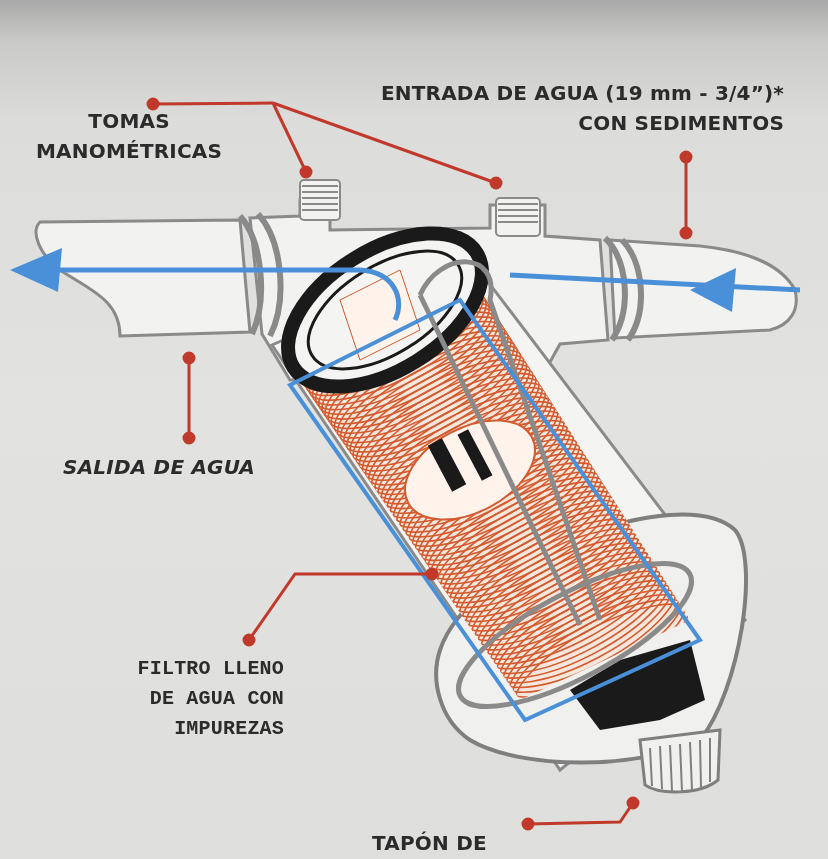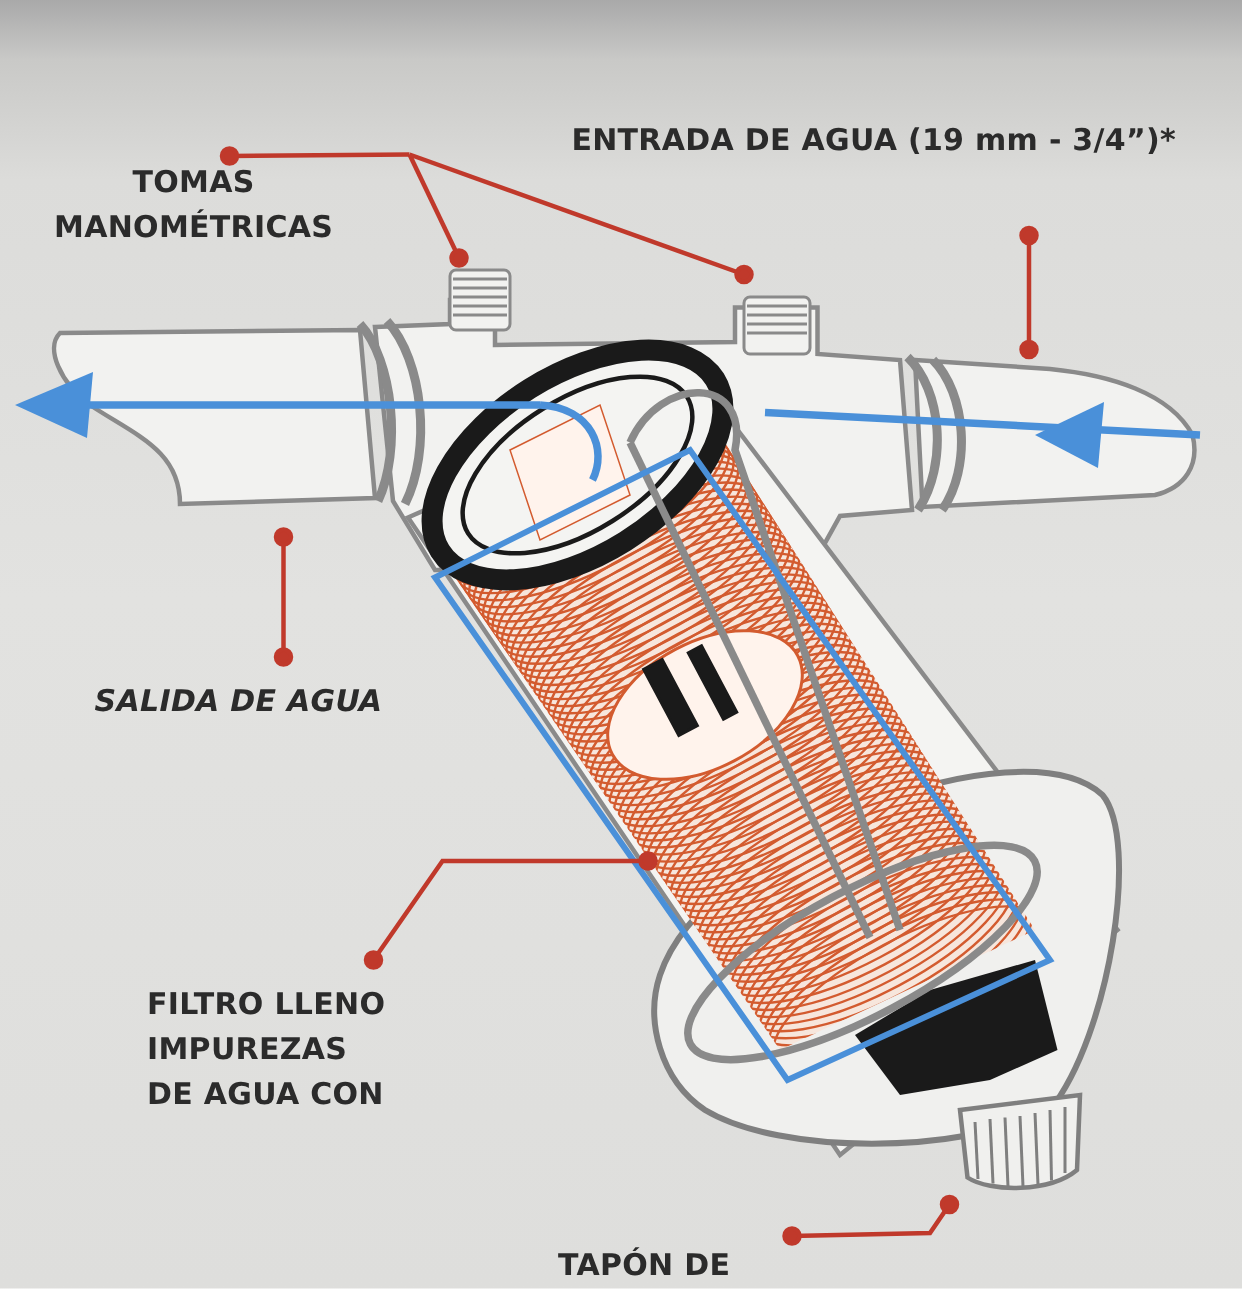--- a/index.html
+++ b/index.html
@@ -10,21 +10,21 @@
   }
   #diagram { position:absolute; left:0; top:0; width:828px; height:859px; }
   .label {
     position:absolute; color:#2b2b2b; font-weight:bold; font-size:20px;
     line-height:30px; letter-spacing:0.2px; white-space:nowrap;
   }
   .label span { display:block; }
   #lbl-tomas { left:36px; top:90px; text-align:center;margin-top:16px; }
   #lbl-entrada { right:44px; top:78px; text-align:right; }
   #lbl-salida { left:46px; top:452px; text-align:center; width:226px;font-style:italic; }
-  #lbl-filtro { left:98px; top:654px; text-align:left; width:186px; }
+  #lbl-filtro { left:98px; top:654px; text-align:right; width:186px;font-family:Liberation Mono, monospace; }
   #lbl-tapon { left:372px; top:828px; width:140px; }
 </style>
 </head>
 <body>
 
 <svg id="diagram" viewBox="0 0 828 859" xmlns="http://www.w3.org/2000/svg">
   <defs>
     <clipPath id="meshClip">
       <path d="M300,380 L480,290 L690,620 L520,700 Z"></path>
     </clipPath>
@@ -214,25 +214,26 @@
       <circle cx="633" cy="803" r="5"></circle>
   </g>
 </svg>
 
 <div class="label" id="lbl-tomas">
   <span>TOMAS</span>
   <span>MANOMÉTRICAS</span>
 </div>
 <div class="label" id="lbl-entrada">
   <span>ENTRADA DE AGUA (19 mm - 3/4”)*</span>
+  <span>CON SEDIMENTOS</span>
 </div>
 <div class="label" id="lbl-salida">
   <span>SALIDA DE AGUA</span>
 </div>
 <div class="label" id="lbl-filtro">
   <span>FILTRO LLENO</span>
+  <span>DE AGUA CON</span>
   <span>IMPUREZAS</span>
-  <span>DE AGUA CON</span>
 </div>
 <div class="label" id="lbl-tapon">
   <span>TAPÓN DE</span>
   <span>PURGA</span>
 </div>
 
 </body></html>

